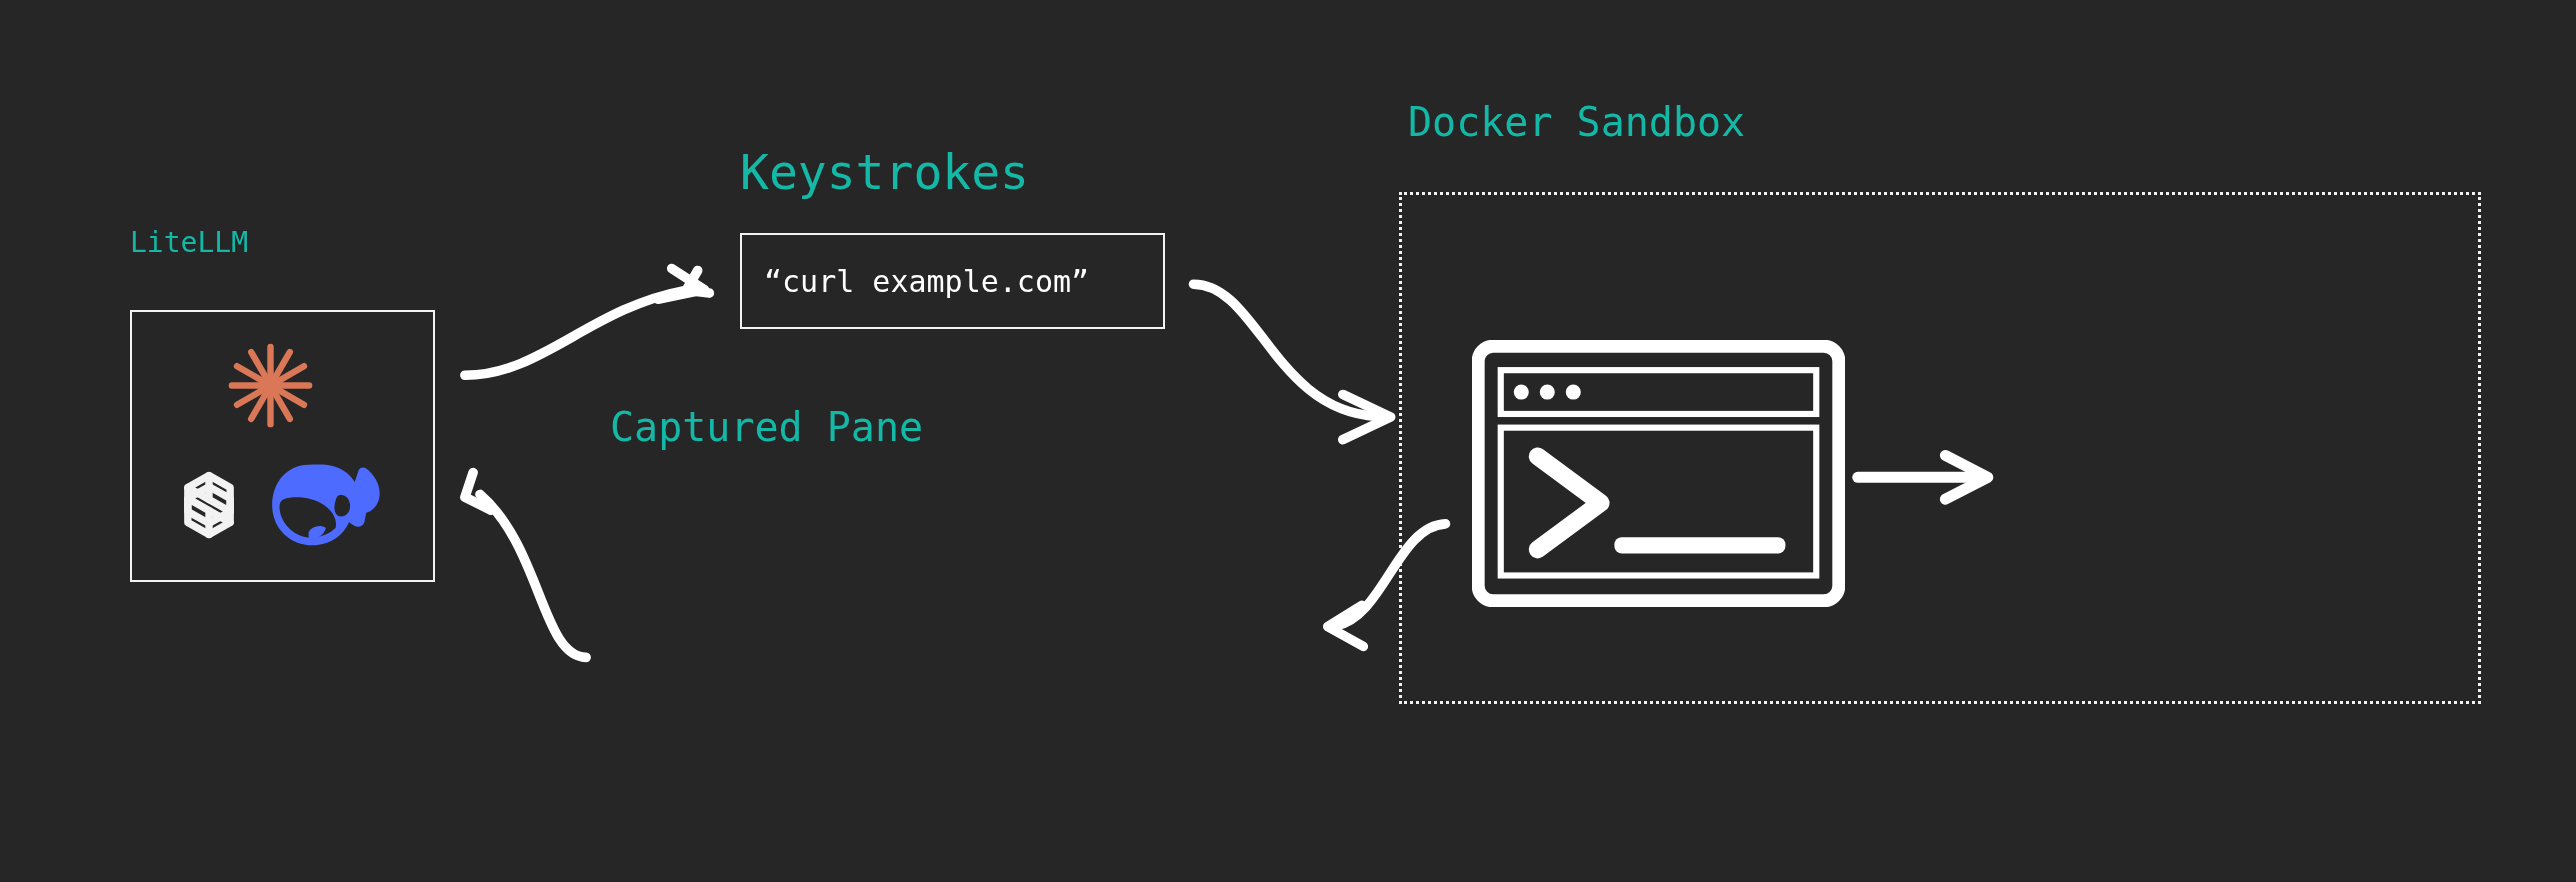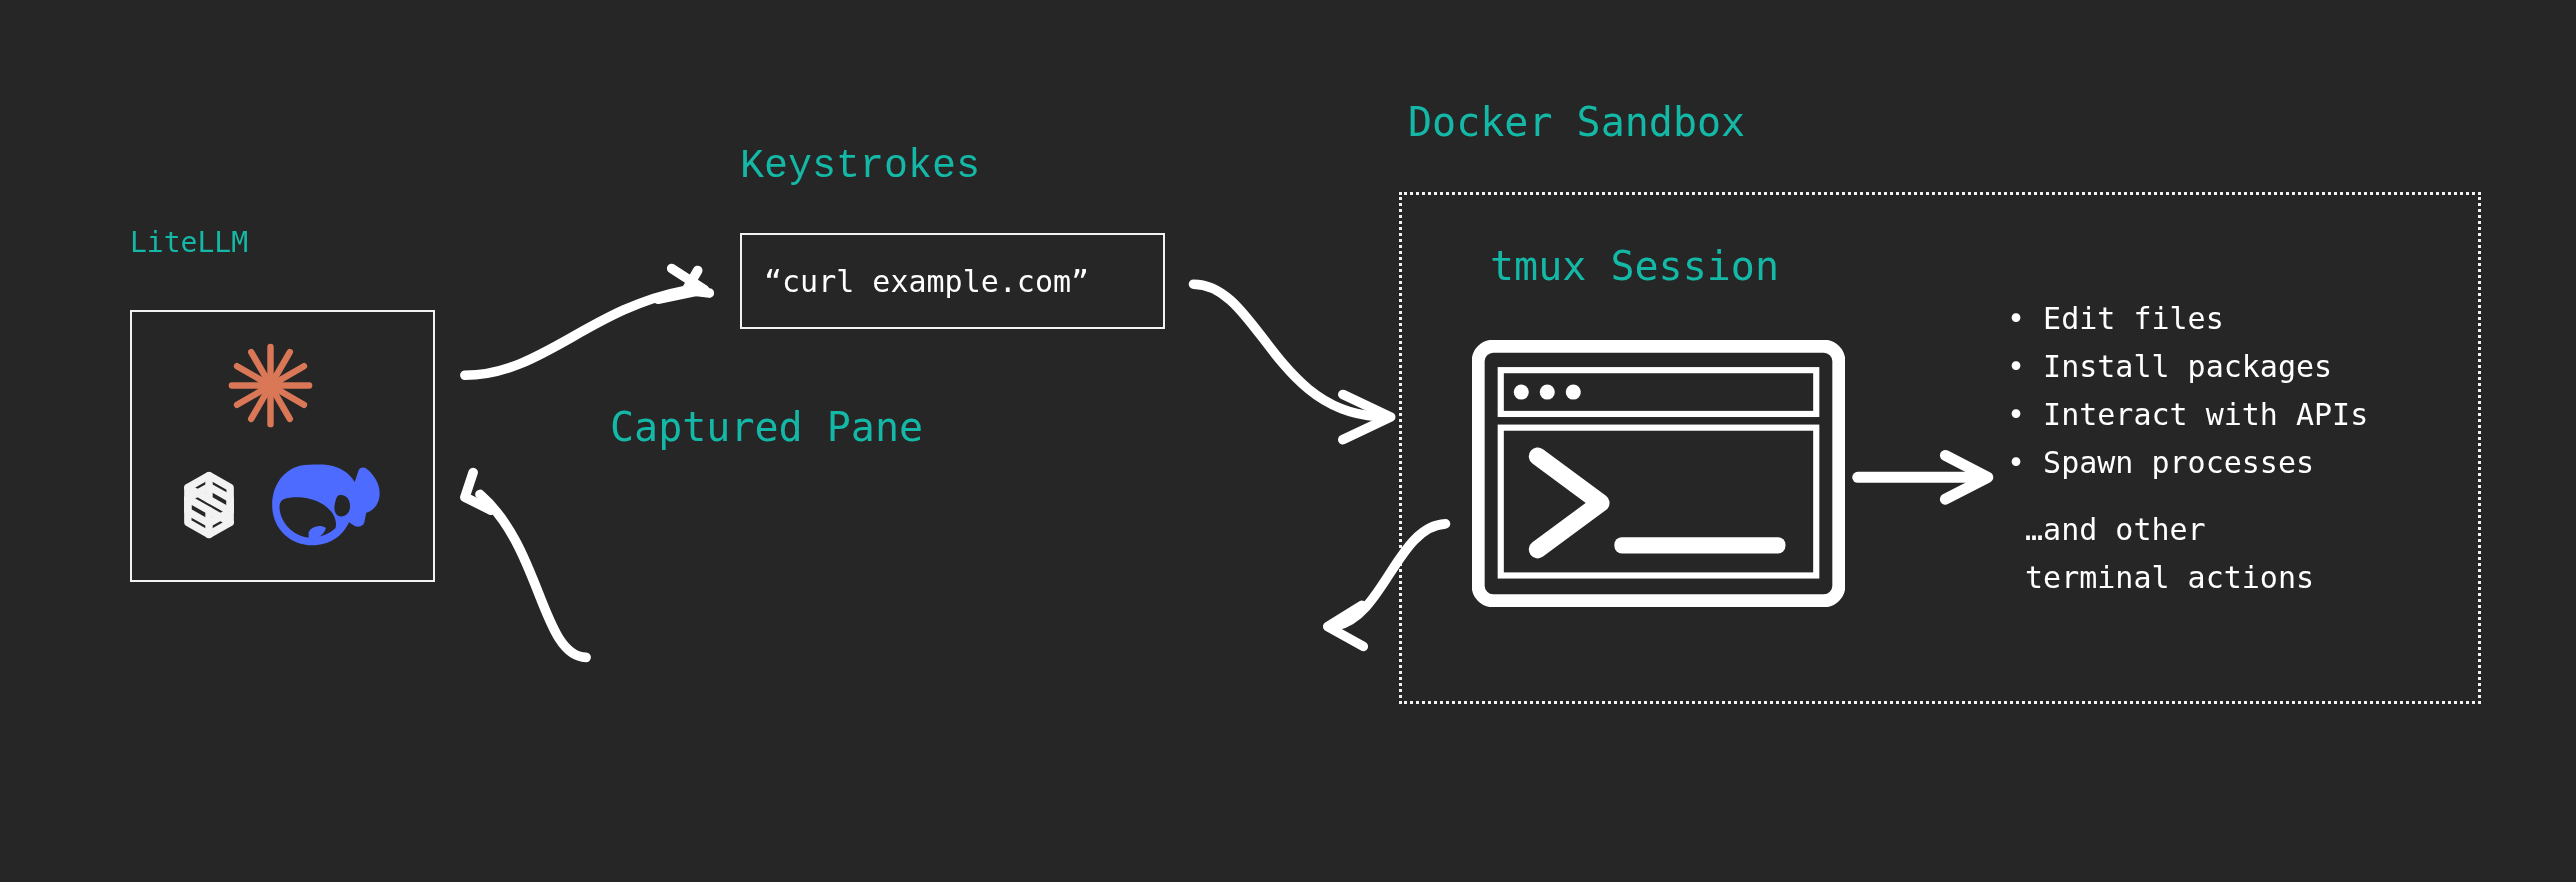--- a/index.html
+++ b/index.html
@@ -24,22 +24,21 @@
     letter-spacing: 0px;
   }
 
   
   #litellm-title {
     left: 130px; top: 226px;
     font-size: 28px;
   }
   #keystrokes-title {
     left: 740px; top: 144px;
-    font-size: 40px;
-    font-family: Liberation Mono, monospace;
+    font-size: 48px;
   }
   #captured-title {
     left: 610px; top: 404px;
     font-size: 40px;
   }
   #docker-title {
     left: 1408px; top: 99px;
     font-size: 40px;
   }
   #tmux-title {
@@ -237,41 +236,32 @@
     <span id="keystrokes-value">“curl example.com”</span>
   </div>
 
   <div class="label" id="captured-title">Captured Pane</div>
 
 
   <div class="label" id="docker-title">Docker Sandbox</div>
 
   <div id="docker-box"></div>
 
-  <div class="label" id="tmux-title">tmux Session</div>
 
   <svg id="terminal-icon" viewBox="0 0 545 390">
     <rect x="9" y="9" width="527" height="372" rx="22" ry="22" fill="none" stroke="#ffffff" stroke-width="19"></rect>
     <rect x="42" y="44" width="461" height="64" fill="none" stroke="#ffffff" stroke-width="9"></rect>
     <circle cx="72" cy="76" r="11" fill="#ffffff"></circle>
     <circle cx="110" cy="76" r="11" fill="#ffffff"></circle>
     <circle cx="148" cy="76" r="11" fill="#ffffff"></circle>
     <rect x="42" y="128" width="461" height="216" fill="none" stroke="#ffffff" stroke-width="9"></rect>
     <path d="M96 170 L188 238 L96 306" fill="none" stroke="#ffffff" stroke-width="26" stroke-linecap="round" stroke-linejoin="round"></path>
     <rect x="208" y="288" width="250" height="24" rx="11" ry="11" fill="#ffffff"></rect>
   </svg>
 
-  <div id="capabilities">
-    <div class="cap-item">• Edit files</div>
-    <div class="cap-item">• Install packages</div>
-    <div class="cap-item">• Interact with APIs</div>
-    <div class="cap-item">• Spawn processes</div>
-    <div class="cap-tail"> …and other</div>
-    <div class="cap-item"> terminal actions</div>
-  </div>
 
   <svg id="arrows" viewBox="0 0 3760 1288">
     <g fill="none" stroke="#ffffff" stroke-width="14" stroke-linecap="round" stroke-linejoin="round">
 
       <g>
         <path d="M678 548 C790 548 860 450 1000 424"></path>
         <path d="M1001 424 L1035 428 M1001 424 L1018 395"></path>
         <path d="M960 437 L1028 423 L980 392" stroke-width="14"></path>
       </g>
 

